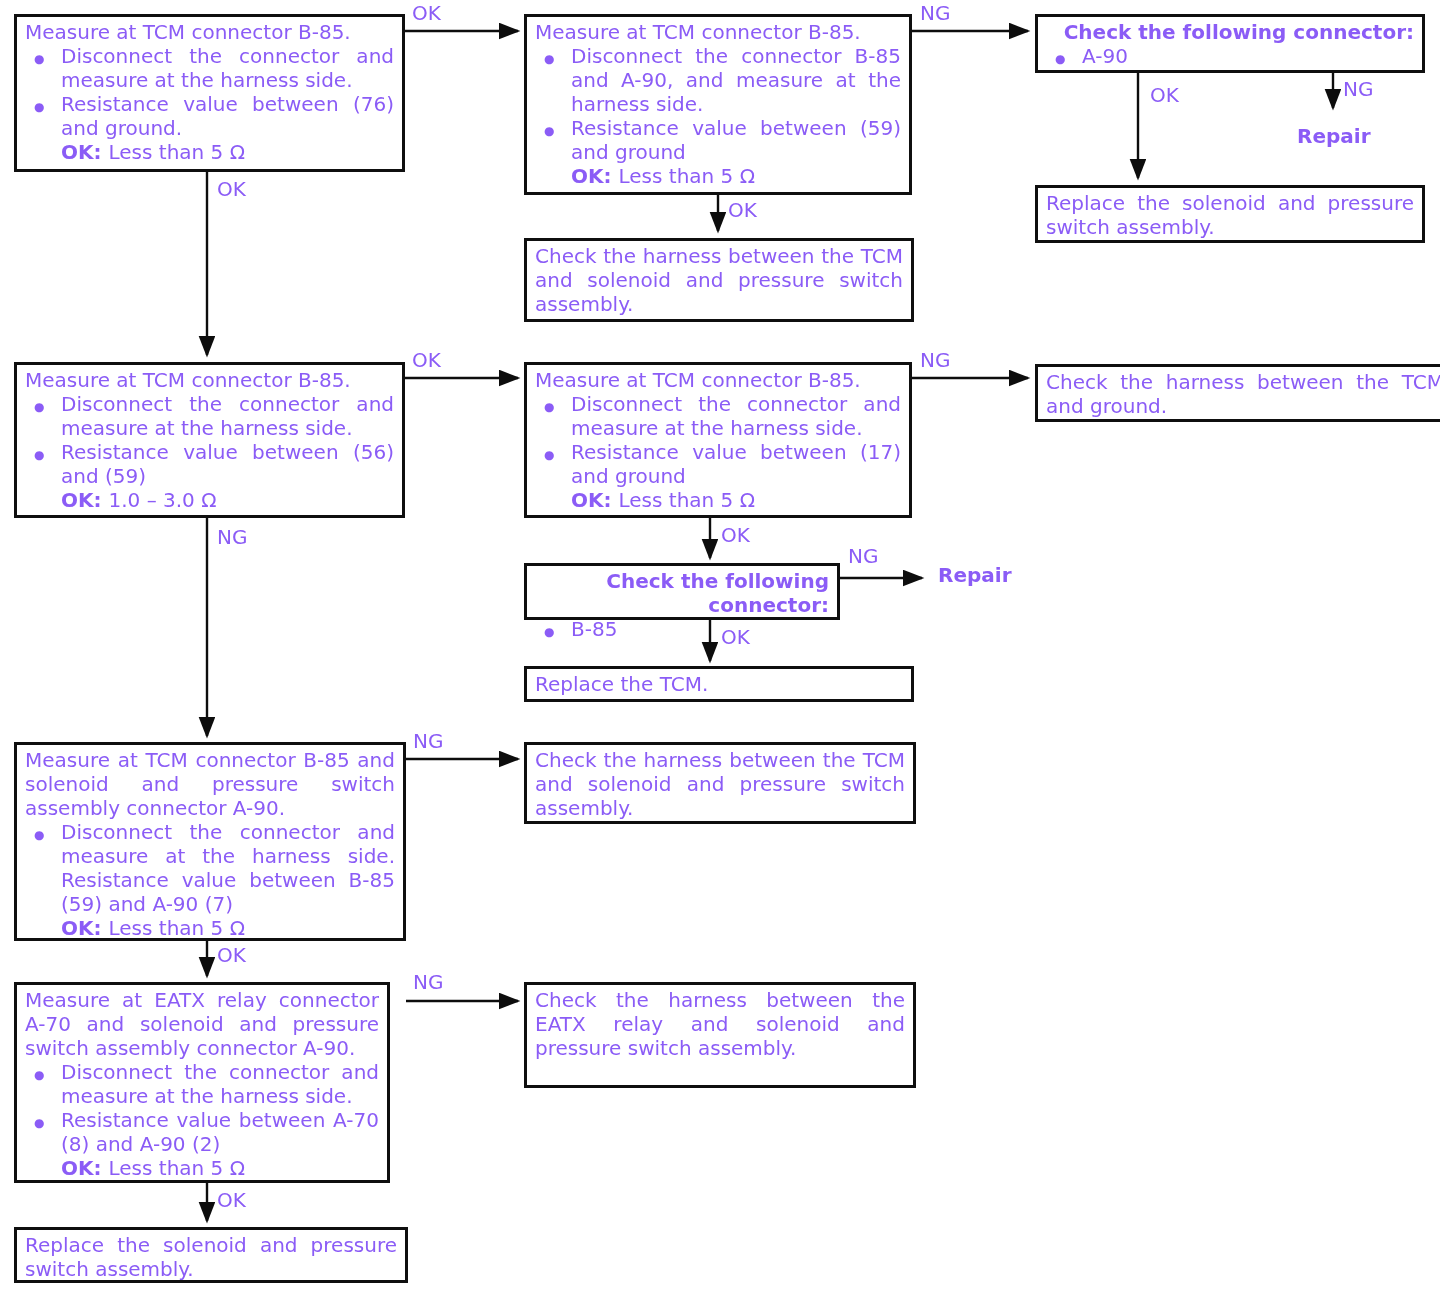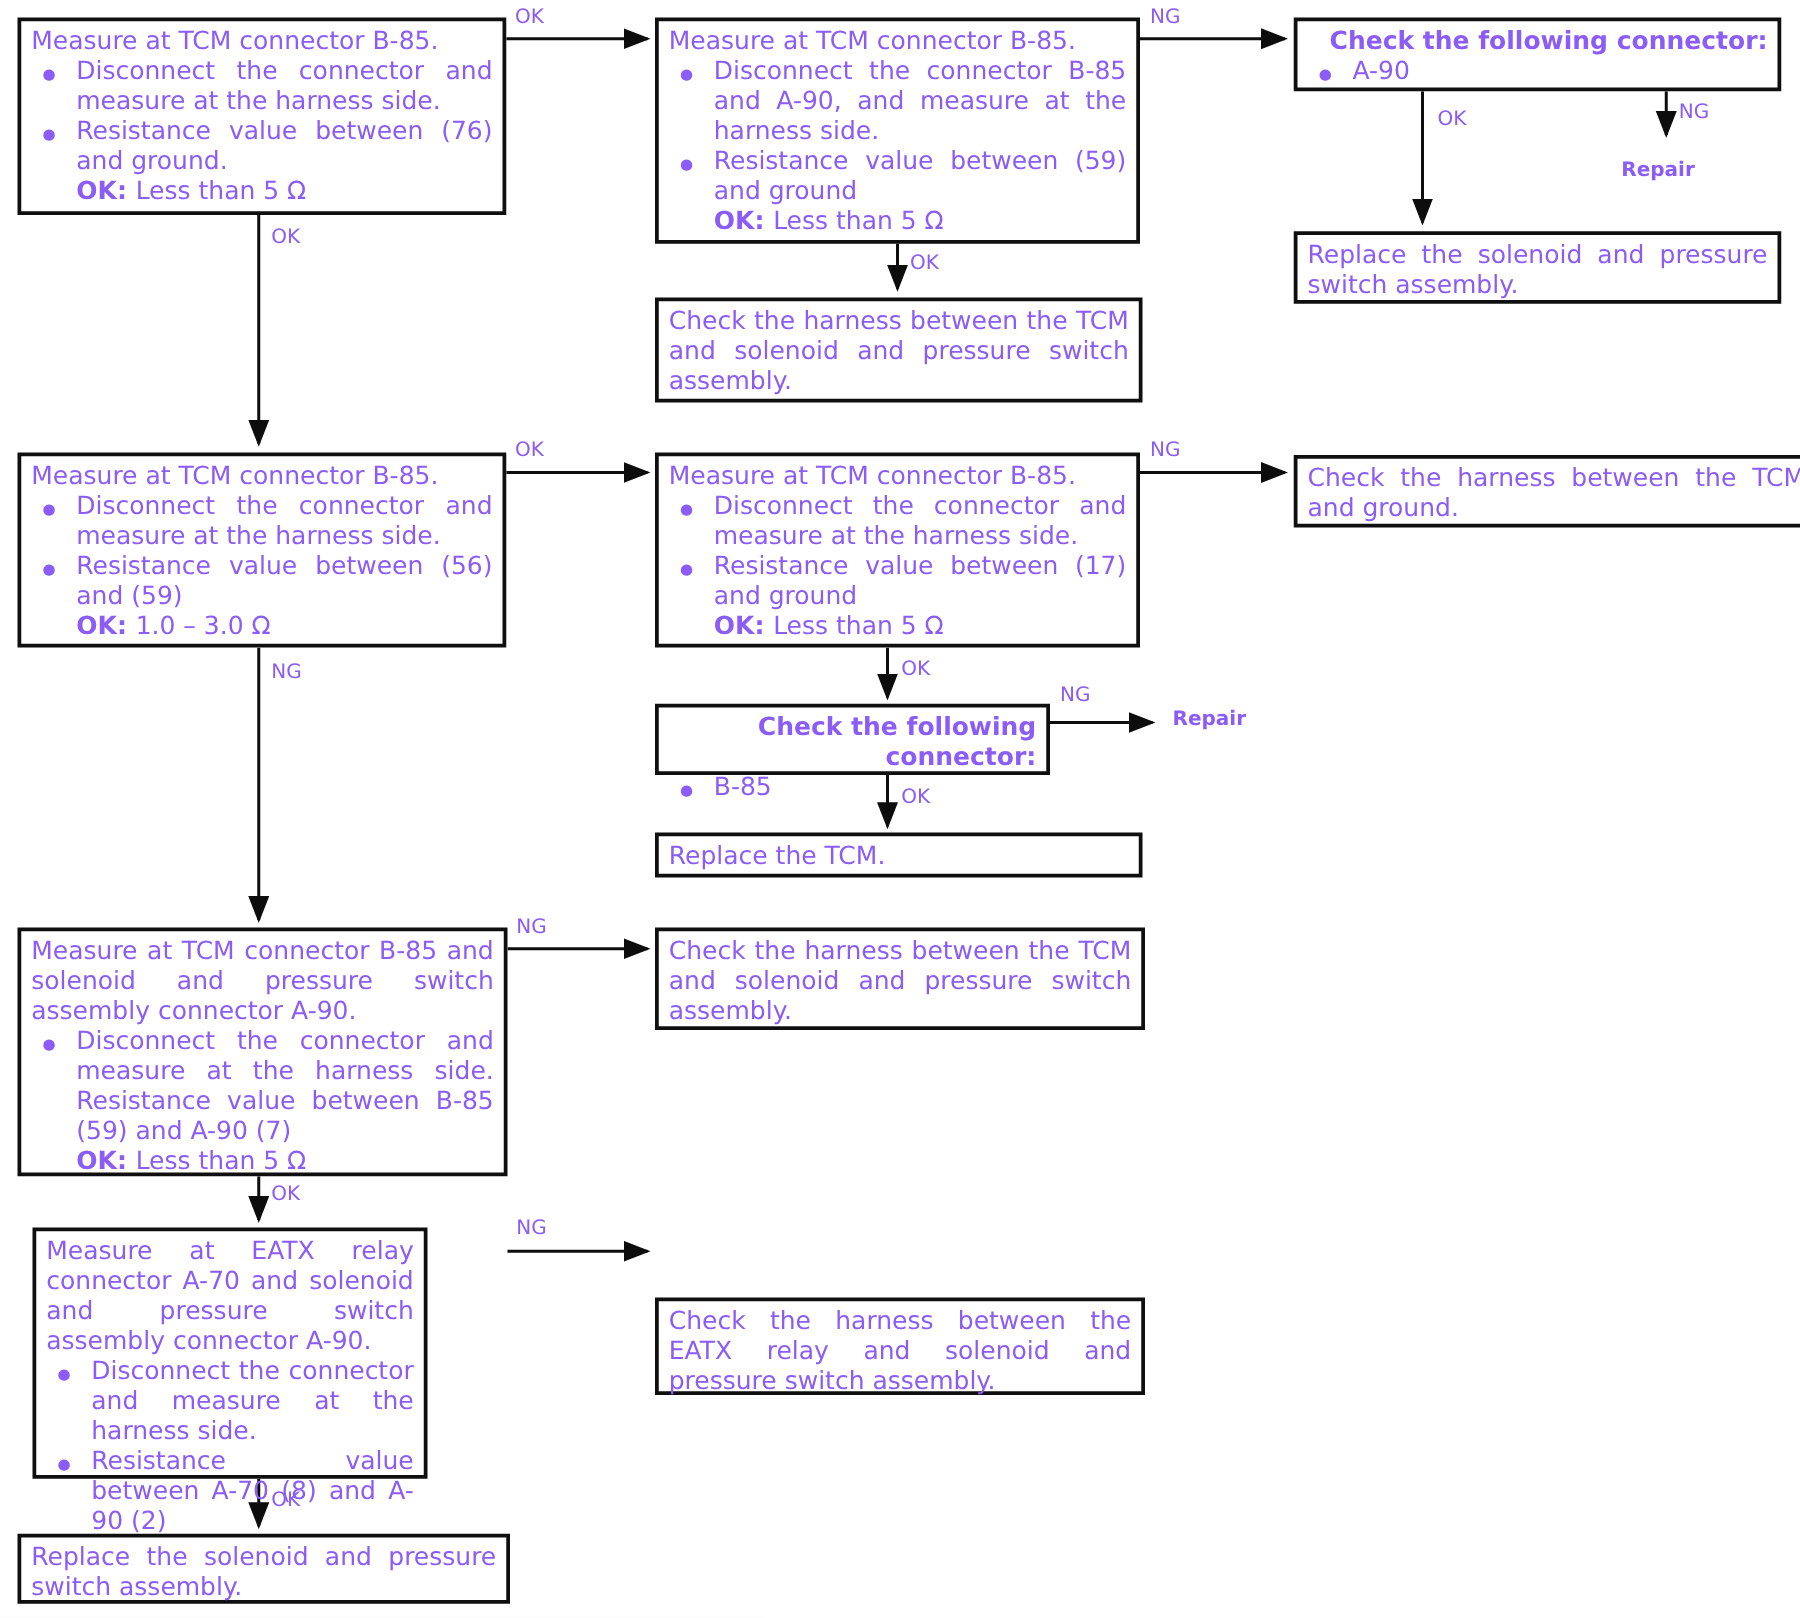--- a/index.html
+++ b/index.html
@@ -14,21 +14,21 @@
     position:absolute;background:#fff;border:3px solid #0f0f0f;
     box-sizing:border-box;padding:3px 8px 4px 8px;
   }
   .title{text-align:justify;}
   .btitle{font-weight:bold;text-align:right;}
   .bullet{position:relative;padding-left:36px;text-align:justify;}
   .bullet::before{content:"●";position:absolute;left:9px;top:3px;font-size:12px;}
   .okline{padding-left:36px;}
   .okline b{margin-right:7px;}
   .plain{text-align:justify;}
-  .lbl{position:absolute;font-size:16px;line-height:22px;}
+  .lbl{position:absolute;font-size:20px;line-height:22px;}
   .lbl.b{font-weight:bold;}
 </style>
 </head>
 <body>
 
 <div id="canvas">
 
   <svg class="arrows" width="1440" height="1294">
     <defs>
       <marker id="arr" markerWidth="10" markerHeight="8" refX="8" refY="3.5" orient="auto">
@@ -114,28 +114,28 @@
   <div class="box" style="left:14px;top:742px;width:392px;height:199px">
     <div class="title">Measure at TCM connector B-85 and solenoid and pressure switch assembly connector A-90.</div>
     <div class="bullet">Disconnect the connector and measure at the harness side. Resistance value between B-85 (59) and A-90 (7)</div>
     <div class="okline"><b>OK:</b><span>Less than 5 Ω</span></div>
   </div>
 
   <div class="box" style="left:524px;top:742px;width:392px;height:82px">
     <div class="plain">Check the harness between the TCM and solenoid and pressure switch assembly.</div>
   </div>
 
-  <div class="box" style="left:26px;top:982px;width:316px;height:201px">
+  <div class="box" style="left:14px;top:982px;width:376px;height:201px">
     <div class="title">Measure at EATX relay connector A-70 and solenoid and pressure switch assembly connector A-90.</div>
     <div class="bullet">Disconnect the connector and measure at the harness side.</div>
     <div class="bullet">Resistance value between A-70 (8) and A-90 (2)</div>
     <div class="okline"><b>OK:</b><span>Less than 5 Ω</span></div>
   </div>
 
-  <div class="box" style="left:524px;top:1038px;width:392px;height:78px">
+  <div class="box" style="left:524px;top:982px;width:392px;height:106px">
     <div class="plain">Check the harness between the EATX relay and solenoid and pressure switch assembly.</div>
   </div>
 
   <div class="box" style="left:14px;top:1227px;width:394px;height:56px">
     <div class="plain">Replace the solenoid and pressure switch assembly.</div>
   </div>
 
   <div class="lbl" style="left:412px;top:2px">OK</div>
   <div class="lbl" style="left:920px;top:2px">NG</div>
   <div class="lbl" style="left:1150px;top:84px">OK</div>

